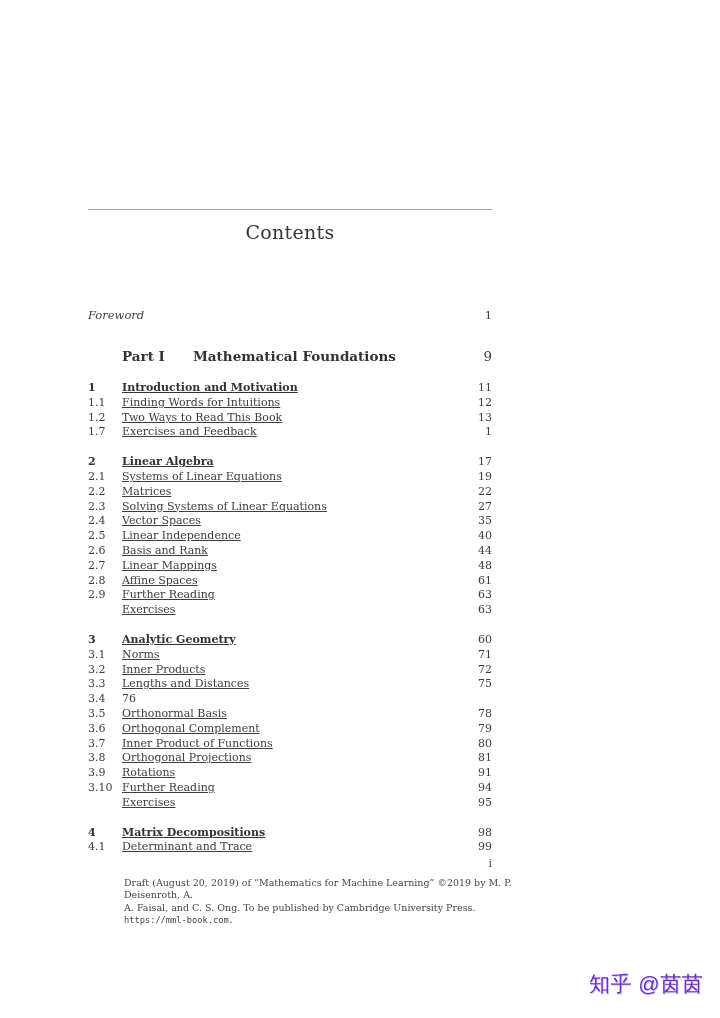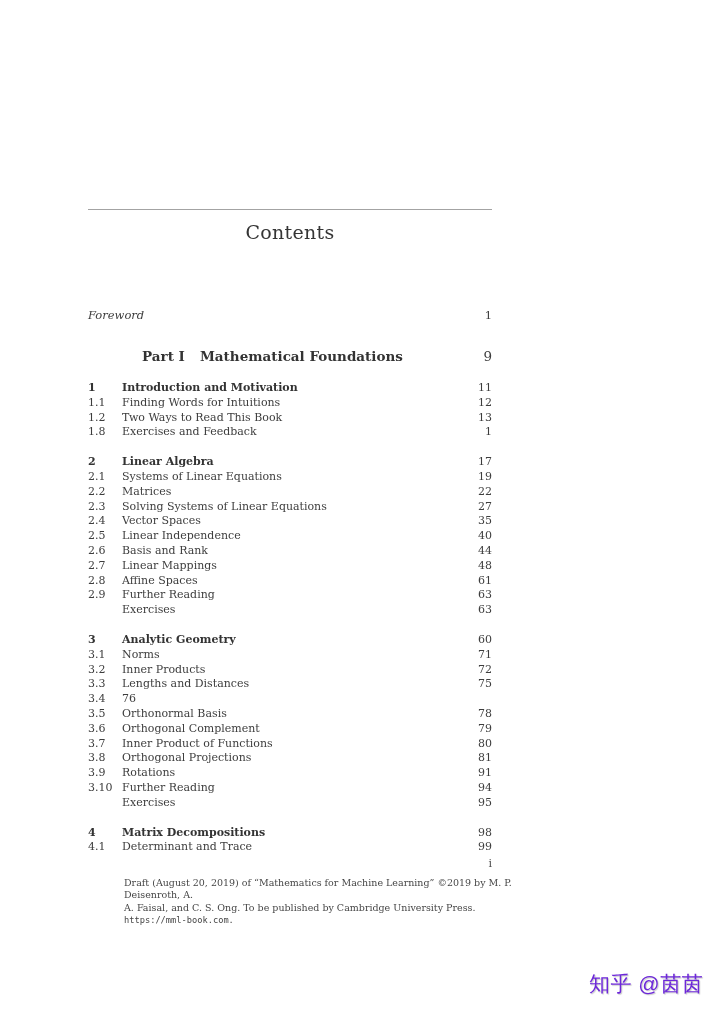--- a/index.html
+++ b/index.html
@@ -25,32 +25,32 @@
   .foreword-row {
     position: absolute; left: 88px; top: 308px; width: 404px;
     display: flex; font-size: 11.5px; line-height: 14px; align-items: flex-end;
   }
   .foreword-row .fw-label { font-style: italic; flex: 1; }
   .part-row {
     position: absolute; left: 88px; top: 348px; width: 404px;
     display: flex; font-weight: bold; font-size: 13.5px;
     line-height: 16px; color: #333333;
   }
-  .part-row .part-label { margin-left: 54px; }
-  .part-row .part-title { margin-left: 15px; flex: 1; }
+  .part-row .part-label { margin-left: 34px; }
+  .part-row .part-title { margin-left: 28px; flex: 1; }
   .part-row .part-page { font-weight: normal; color: #3d3d3d; }
   .toc {
     position: absolute; left: 88px; top: 381px; width: 404px;
     font-size: 11px;
   }
   .toc-row { display: flex; height: 14.8px; line-height: 14.8px; }
   .toc-row.gap { margin-top: 15px; }
   .toc-row.chapter .num, .toc-row.chapter .t { font-weight: bold; color: #333333; }
   .toc-row .num { width: 34px; flex: none; }
-  .toc-row .t { flex: 1; }
+  .toc-row .t { flex: 1; text-decoration: underline; }
   .toc-row .p { flex: none; }
   .page-num {
     position: absolute; left: 88px; top: 857px; width: 404px;
     text-align: right; font-size: 11px; color: #4a4a4a;
   }
   .footer {
     position: absolute; left: 88px; top: 877px; width: 412px;
     font-size: 9.5px; line-height: 12.4px; color: #464646; margin-left: 36px;
   }
   .footer .url {
@@ -94,21 +94,21 @@
     <span class="num">1.1</span>
     <span class="t">Finding Words for Intuitions</span>
     <span class="p">12</span>
   </div>
     <div class="toc-row">
     <span class="num">1.2</span>
     <span class="t">Two Ways to Read This Book</span>
     <span class="p">13</span>
   </div>
     <div class="toc-row">
-    <span class="num">1.8</span>
+    <span class="num">1.7</span>
     <span class="t">Exercises and Feedback</span>
     <span class="p">1</span>
   </div>
     <div class="toc-row chapter gap">
     <span class="num">2</span>
     <span class="t">Linear Algebra</span>
     <span class="p">17</span>
   </div>
     <div class="toc-row">
     <span class="num">2.1</span>

